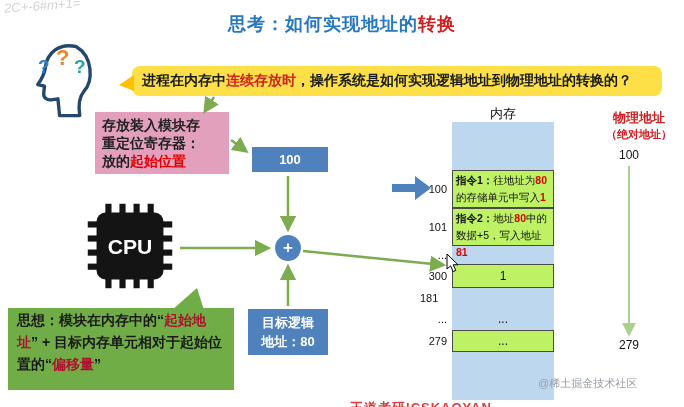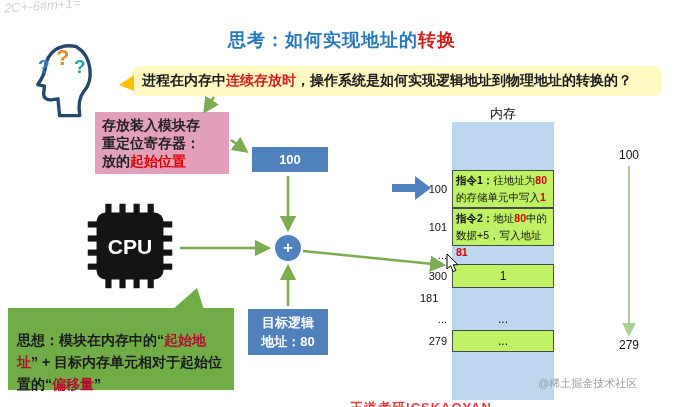--- a/index.html
+++ b/index.html
@@ -2,52 +2,52 @@
 <html><head>
 <meta charset="utf-8">
 <style>
   html,body{margin:0;padding:0;background:#e8e8e8;}
   .canvas{position:relative;width:684px;height:407px;background:#ffffff;overflow:hidden;
           font-family:"Liberation Sans",sans-serif;margin:0 auto;}
 
   .corner-mark{position:absolute;left:4px;top:-2px;font-size:13px;color:#c4c4c4;
                transform:rotate(-4deg);opacity:.75;font-style:italic;}
 
-  .title{position:absolute;left:0;top:28px;width:100%;text-align:center;
+  .title{position:absolute;left:0;top:12px;width:100%;text-align:center;
          font-size:18px;font-weight:bold;color:#2878be;letter-spacing:1px;}
   .title .red{color:#d02020;}
 
   .head-figure{position:absolute;left:26px;top:40px;width:84px;height:84px;}
   .q{position:absolute;font-weight:bold;font-size:19px;}
   .q1{left:12px;top:16px;color:#2f7fd0;}
   .q2{left:30px;top:5px;color:#e8872b;font-size:22px;}
   .q3{left:48px;top:16px;color:#27a39f;}
 
-  .banner{position:absolute;left:132px;top:66px;width:530px;height:30px;background:#fef9c3;
+  .banner{position:absolute;left:132px;top:66px;width:530px;height:30px;background:#fde047;
           border-radius:8px;display:flex;align-items:center;padding:0 10px;box-sizing:border-box;
           font-size:14px;font-weight:bold;color:#1a1a1a;white-space:nowrap;}
   .banner .red{color:#d02020;}
 
   .pink-note{position:absolute;left:95px;top:112px;width:134px;height:62px;background:#e3a0bc;
              padding:4px 7px;box-sizing:border-box;font-size:14px;font-weight:bold;color:#222;
              line-height:18px;}
   .pink-note .red{color:#e00000;}
 
   .base-box{position:absolute;left:252px;top:147px;width:76px;height:25px;background:#4f81bd;
             color:#fff;display:flex;align-items:center;justify-content:center;
             font-size:13px;font-weight:bold;}
 
   .cpu{position:absolute;left:86px;top:202px;width:88px;height:88px;}
 
   .plus{position:absolute;left:275px;top:235px;width:26px;height:26px;border-radius:50%;
         background:#4f81bd;color:#fff;display:flex;align-items:center;justify-content:center;
         font-size:17px;font-weight:bold;}
 
   .green-note{position:absolute;left:8px;top:308px;width:226px;height:82px;background:#70ad47;
-              padding:21px 9px;box-sizing:border-box;font-size:14px;font-weight:bold;color:#1a1a1a;
+              padding:1px 9px;box-sizing:border-box;font-size:14px;font-weight:bold;color:#1a1a1a;
               line-height:22px;}
   .green-note .red{color:#b01030;}
 
   .logical-box{position:absolute;left:248px;top:309px;width:80px;height:46px;background:#4f81bd;
                color:#fff;display:flex;flex-direction:column;justify-content:center;
                font-size:13px;font-weight:bold;line-height:19px;text-align:center;}
 
   .mem-label{position:absolute;left:452px;top:105px;width:102px;text-align:center;
              font-size:13px;color:#111;}
   .mem-col{position:absolute;left:452px;top:122px;width:102px;height:278px;background:#bdd7ee;}
@@ -180,20 +180,24 @@
       <div class="mrow k-dots">
         <div class="maddr">...</div>
         <div class="mcell">...</div>
       </div>
       <div class="mrow k-dots2">
         <div class="maddr">279</div>
         <div class="mcell white">...</div>
       </div>
     </div>
 
+  <div class="phys-title">
+    <div>物理地址</div>
+    <div class="sub">（绝对地址）</div>
+  </div>
   <div class="phys-top">100</div>
   <div class="phys-bottom">279</div>
 
   <div class="watermark">@稀土掘金技术社区</div>
   <div class="footer-red">王道考研|CSKAOYAN</div>
 
   <svg class="overlay" width="684" height="407">
     <defs>
       <marker id="ag" viewBox="0 0 10 10" refX="8" refY="5" markerWidth="6.5" markerHeight="6.5" orient="auto-start-reverse">
         <path d="M0,0 L10,5 L0,10 z" fill="#7cac4f"></path>

